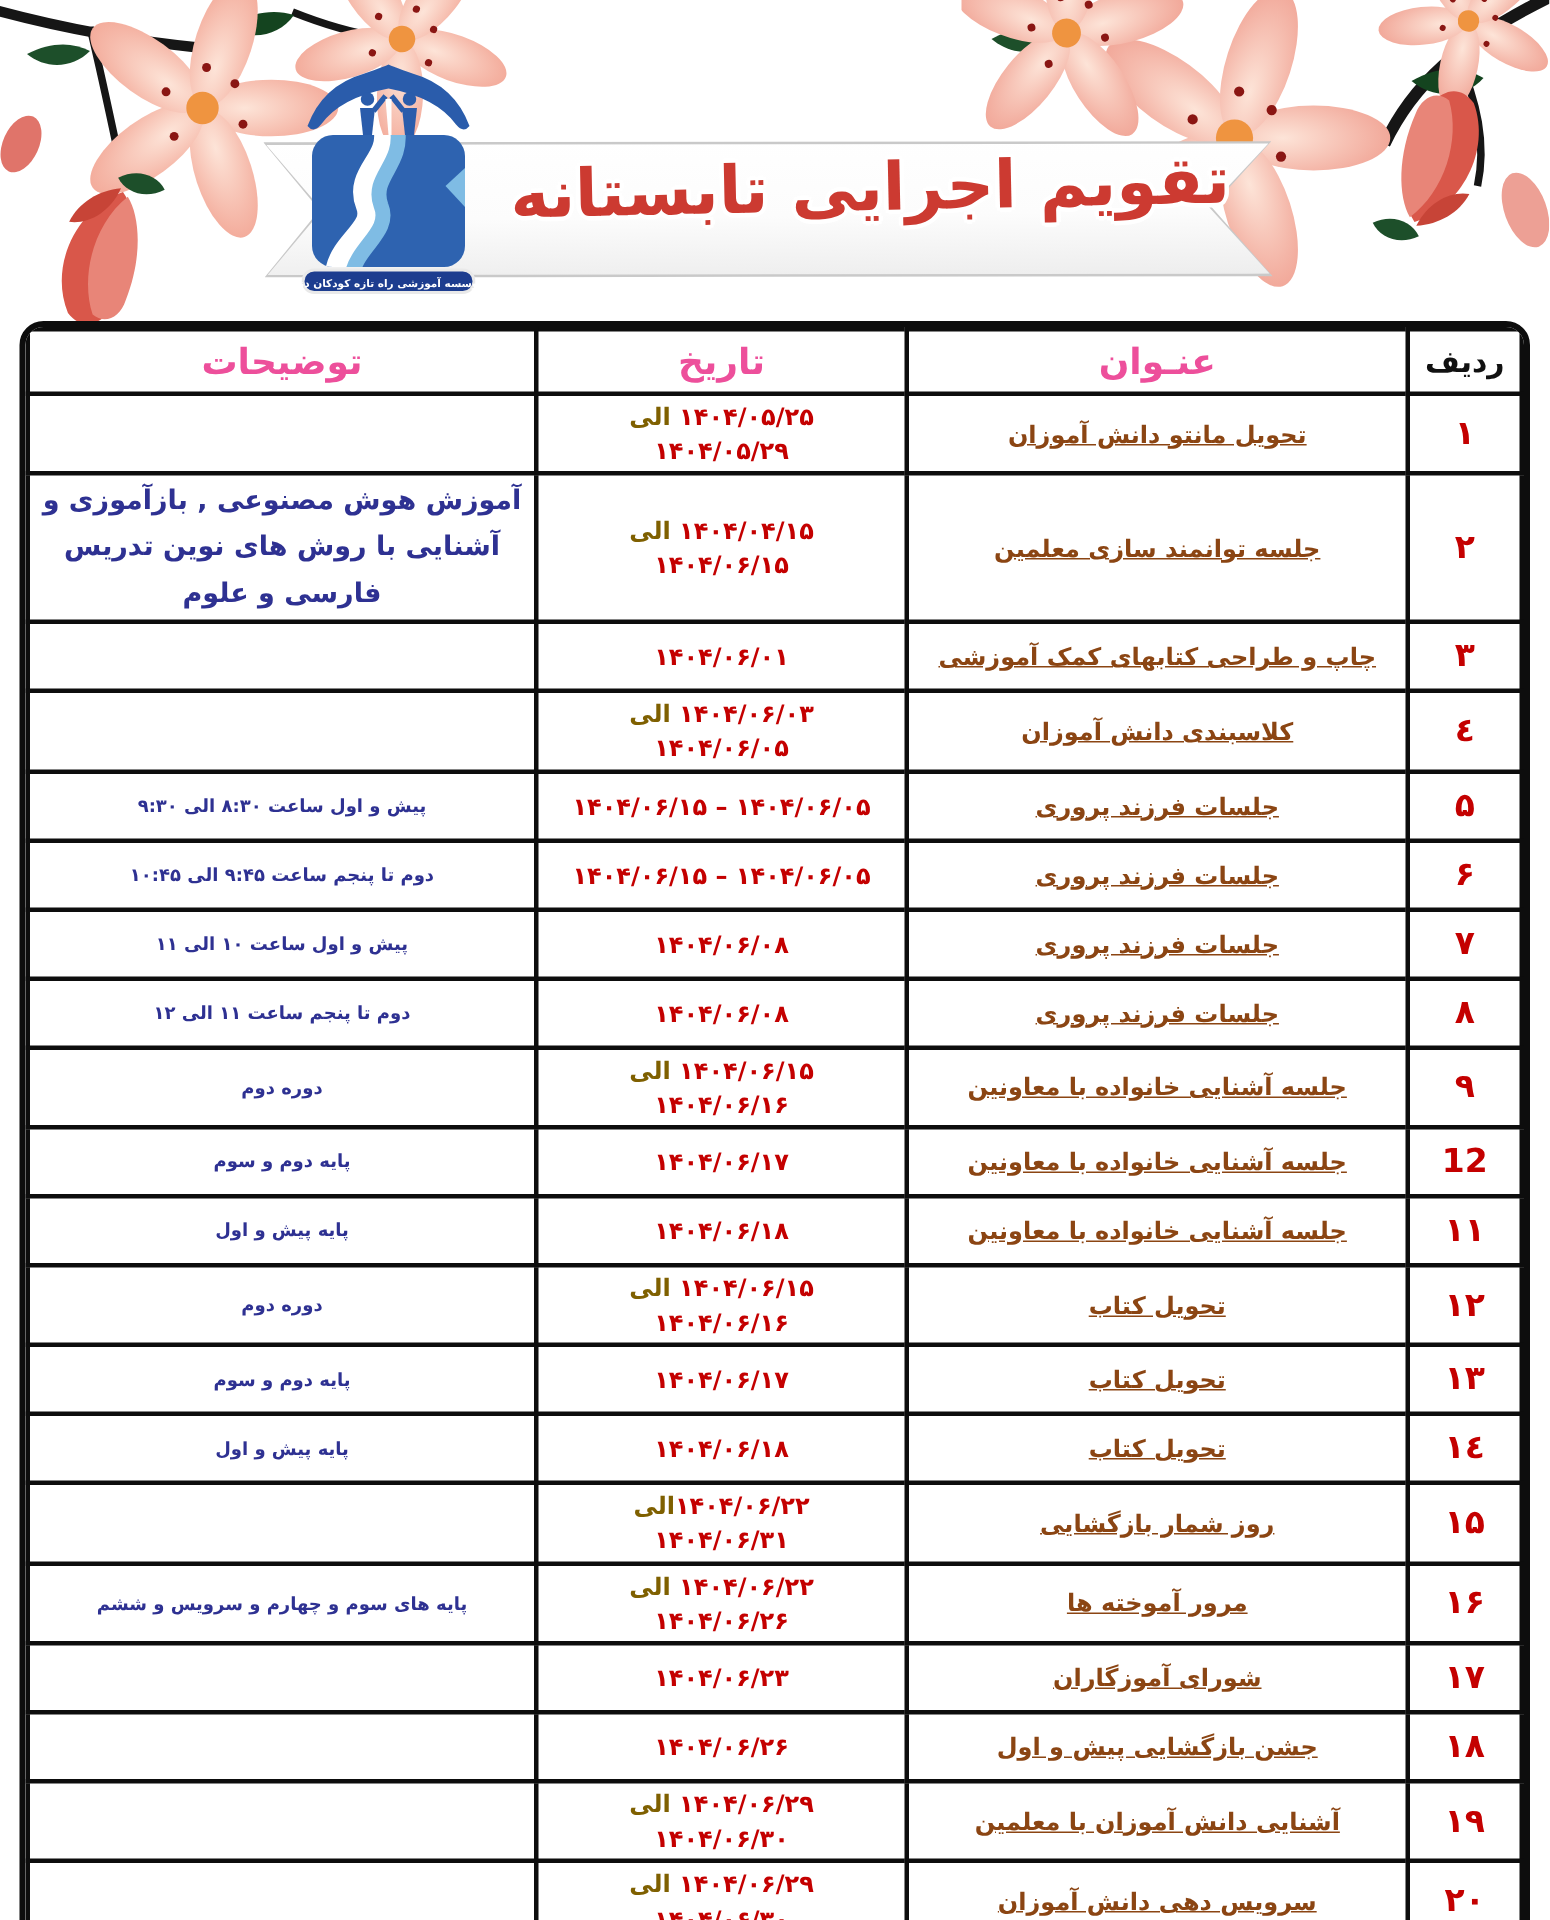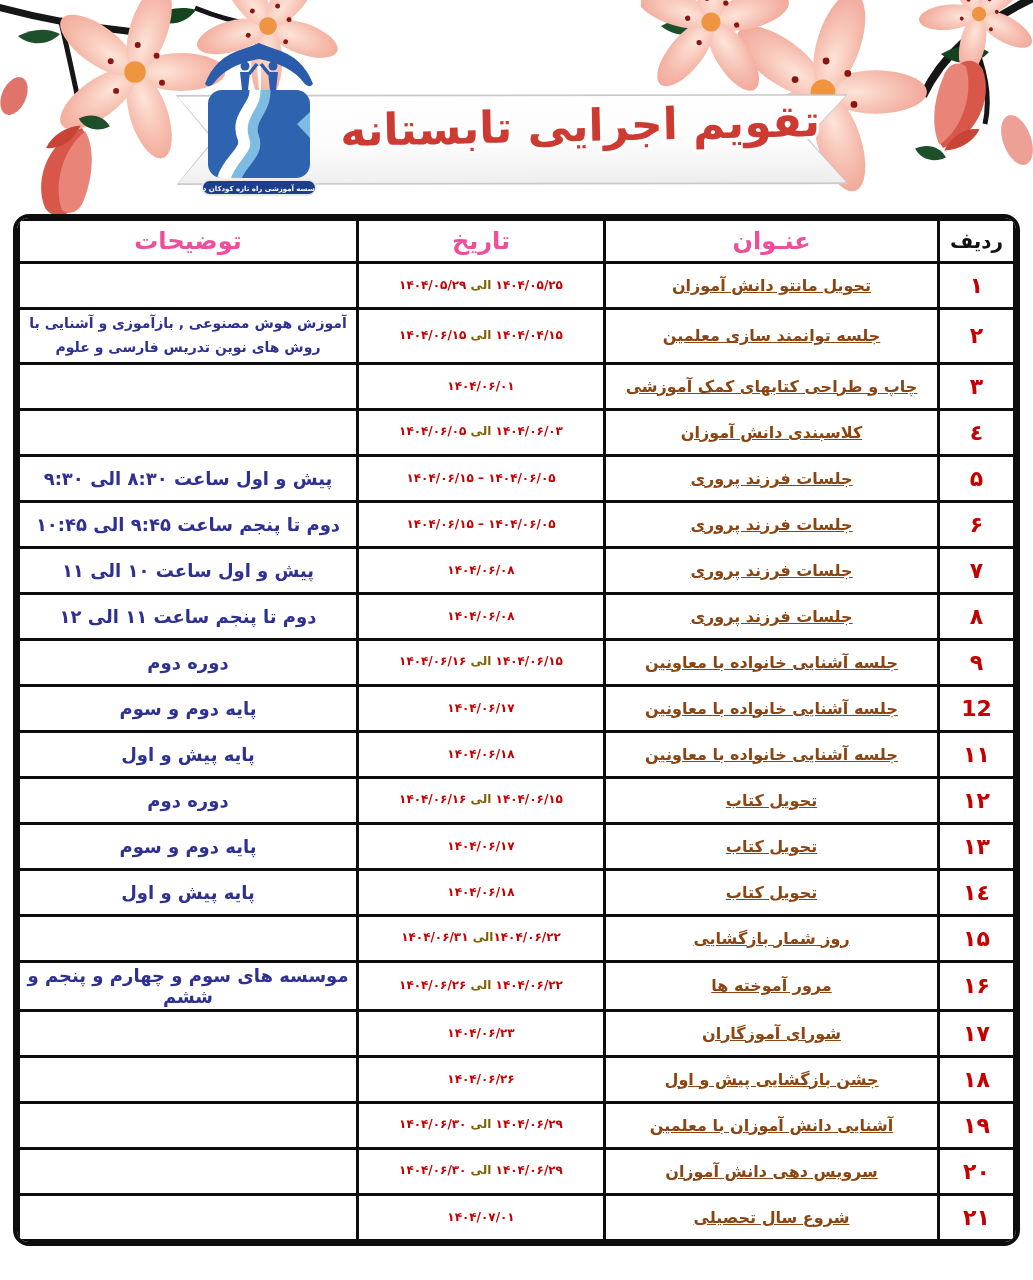--- a/index.html
+++ b/index.html
@@ -38,25 +38,25 @@
   table{width:100%;border-collapse:collapse;direction:rtl;table-layout:fixed;}
   th,td{
     border:3px solid #0d0d0d;text-align:center;vertical-align:middle;
     padding:2px 6px;font-weight:bold;
   }
   th{height:36px;font-size:24px;color:#ed4f9b;}
   th.col-no{font-size:20px;color:#111111;}
   td{height:39px;}
   td.no{font-size:22px;color:#c40000;}
   td.title{font-size:16px;color:#8b4513;text-decoration:underline;}
-  td.date{font-size:12px;color:#c40000;}
+  td.date{font-size:16px;color:#c40000;}
   td.date .range{display:inline-block;max-width:192px;line-height:1.45;}
   td.date .conn{color:#7f6000;}
-  td.notes{font-size:18px;color:#2e3192;}
-  td.notes.small{font-size:14px;line-height:1.7;}
+  td.notes{font-size:12px;color:#2e3192;}
+  td.notes.small{font-size:18px;line-height:1.7;}
 </style>
 </head>
 <body>
 
 <div class="page-header">
 
   <svg class="flowers flowers-left" width="340" height="225" viewBox="0 0 340 225">
     <defs>
       <radialGradient id="petL" cx="30%" cy="50%" r="80%">
         <stop offset="0%" stop-color="#fde4d8"></stop>
@@ -282,21 +282,21 @@
         <tr>
     <td class="no">۱۵</td>
     <td class="title">روز شمار بازگشایی</td>
     <td class="date"><span class="range">۱۴۰۴/۰۶/۲۲<span class="conn">الی</span> ۱۴۰۴/۰۶/۳۱</span></td>
     <td class="notes"></td>
   </tr>
         <tr>
     <td class="no">۱۶</td>
     <td class="title">مرور آموخته ها</td>
     <td class="date"><span class="range">۱۴۰۴/۰۶/۲۲ <span class="conn">الی</span> ۱۴۰۴/۰۶/۲۶</span></td>
-    <td class="notes">موسسه های سوم و چهارم و پنجم و ششم</td>
+    <td class="notes">پایه های سوم و چهارم و سرویس و ششم</td>
   </tr>
         <tr>
     <td class="no">۱۷</td>
     <td class="title">شورای آموزگاران</td>
     <td class="date">۱۴۰۴/۰۶/۲۳</td>
     <td class="notes"></td>
   </tr>
         <tr>
     <td class="no">۱۸</td>
     <td class="title">جشن بازگشایی پیش و اول</td>

